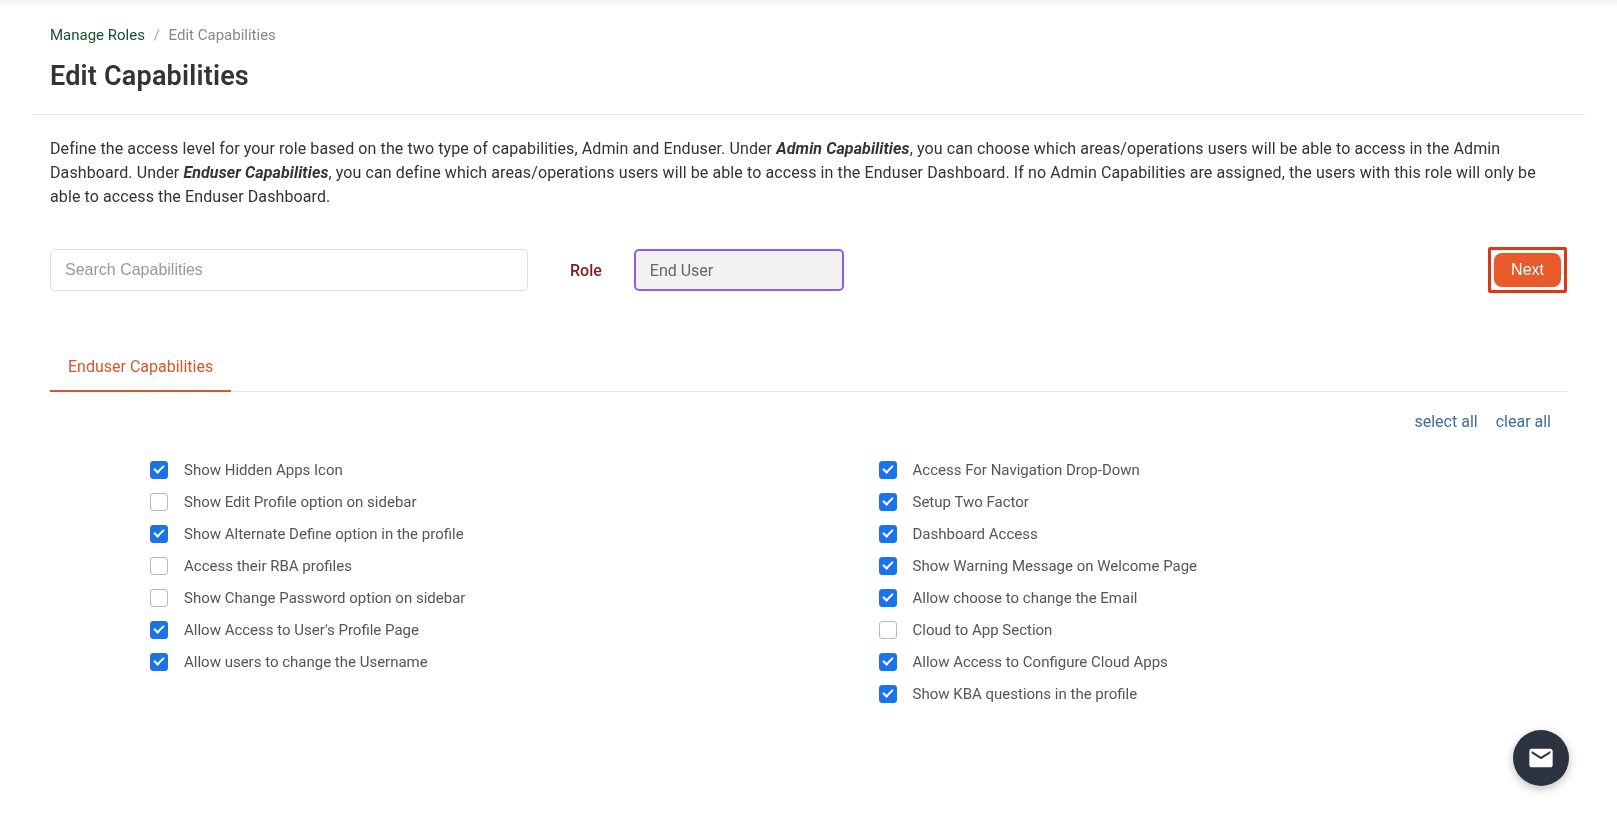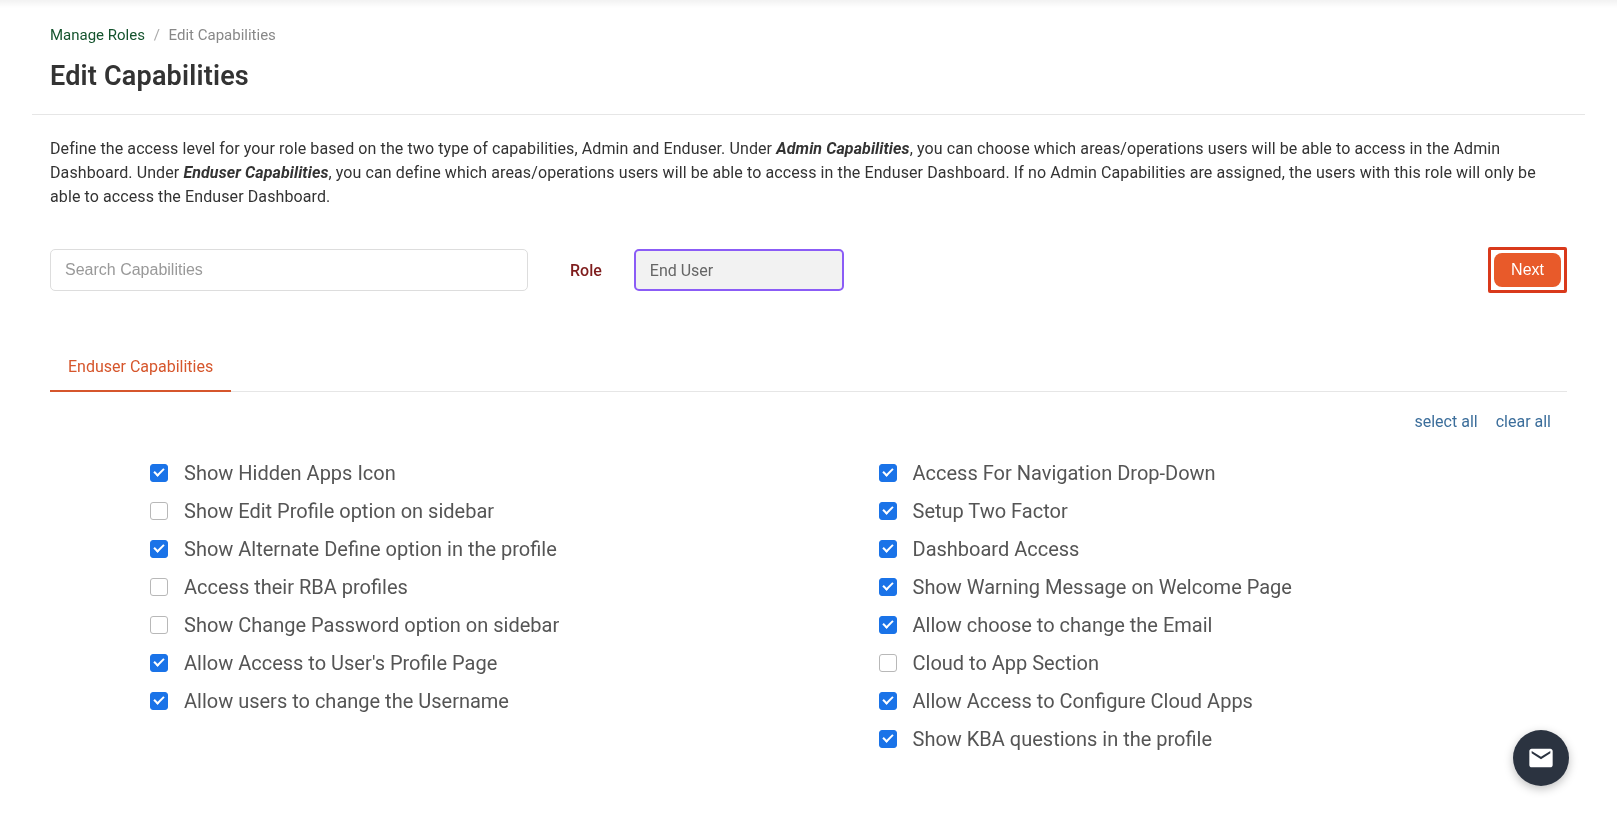--- a/index.html
+++ b/index.html
@@ -175,21 +175,21 @@
     content: "";
     width: 4px;
     height: 8px;
     border: solid white;
     border-width: 0 2px 2px 0;
     transform: rotate(45deg);
     position: absolute;
     top: 1px;
   }
   .cap-label {
-    font-size: 20px;
+    font-size: 15px;
     color: #555;
   }
   .chat-button {
     position: fixed;
     bottom: 38px;
     right: 48px;
     width: 56px;
     height: 56px;
     border-radius: 50%;
     background: #2b3340;

